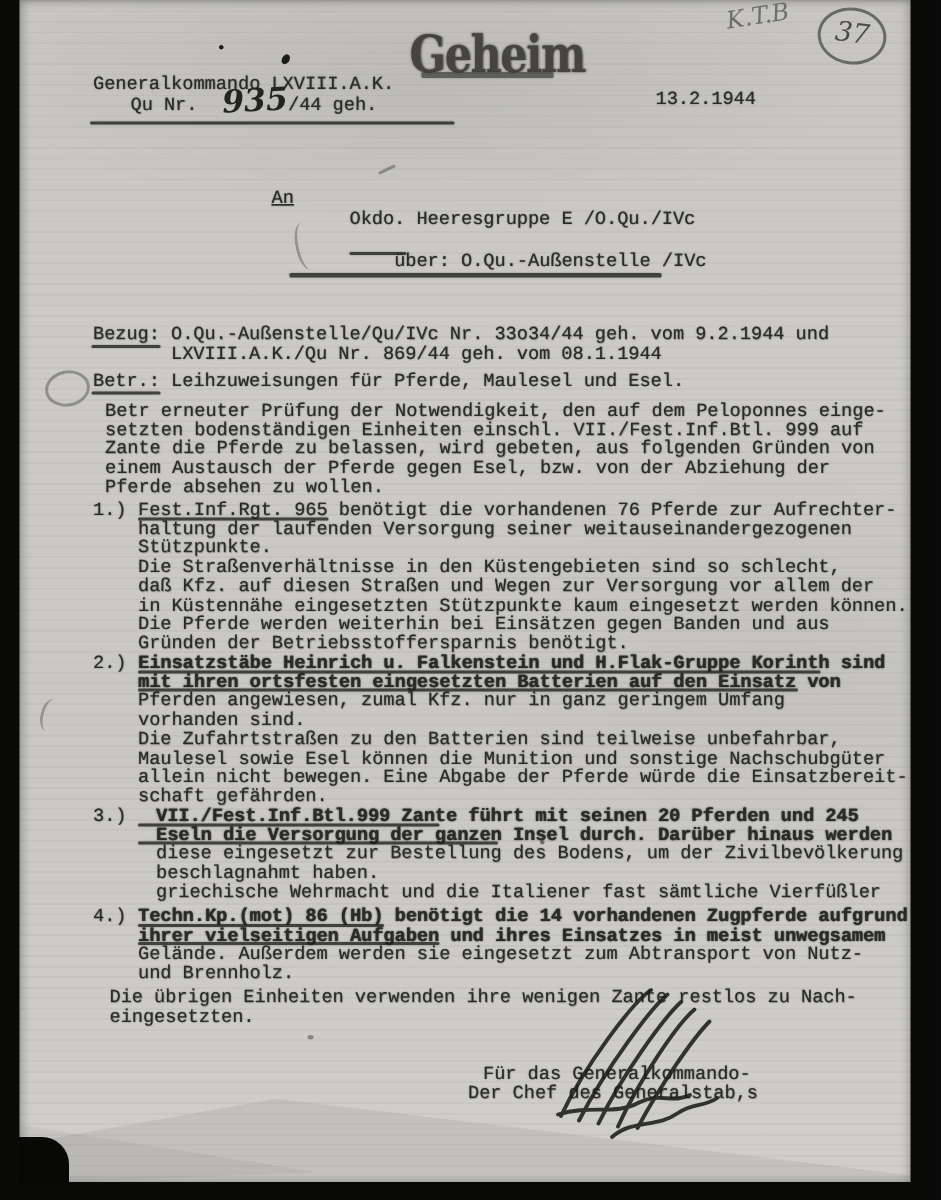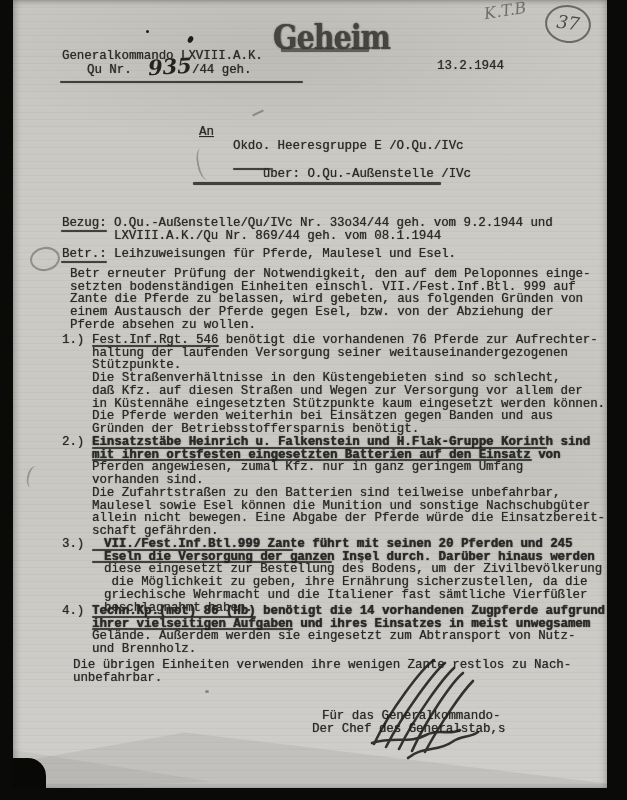--- a/index.html
+++ b/index.html
@@ -51,21 +51,21 @@
 
   <div class="abs ln" style="left:62px;top:50px;">Generalkommando LXVIII.A.K.</div>
   <div class="abs ln" style="left:87px;top:64px;">Qu Nr.</div>
   <div class="abs hand" style="left:148px;top:54px;font-size:21px;transform:rotate(-3deg);">935</div>
   <div class="abs ln" style="left:192px;top:64px;">/44 geh.</div>
   <div class="stroke" style="left:60px;top:81px;width:243px;"></div>
   <div class="abs ln" style="left:437px;top:60px;">13.2.1944</div>
 
   <div class="abs" style="left:252px;top:112px;width:12px;height:2px;background:rgba(90,90,85,.55);transform:rotate(-25deg);"></div>
 
-  <div class="abs ln" style="left:199px;top:126px;text-decoration:underline;">An</div>
+  <div class="abs ln" style="left:181px;top:126px;text-decoration:underline;">An</div>
   <div class="abs ln" style="left:233px;top:140px;">Okdo. Heeresgruppe E /O.Qu./IVc</div>
   <div class="abs ln" style="left:233px;top:155px;">
     <span>über:</span><span> </span><span>O.Qu.-Außenstelle /IVc</span>
   </div>
   <div class="stroke" style="left:233px;top:168px;width:38px;"></div>
 
   <div class="abs" style="left:197px;top:148px;width:12px;height:32px;border-left:2px solid rgba(95,95,90,.5);border-radius:50% 0 0 50%;transform:rotate(-12deg);"></div>
   <div class="stroke" style="left:193px;top:182px;width:248px;height:2.5px;"></div>
 
   <div class="abs ln" style="left:62px;top:217px;">Bezug:</div>
@@ -81,21 +81,21 @@
     <div class="ln">Betr erneuter Prüfung der Notwendigkeit, den auf dem Peloponnes einge-</div>
     <div class="ln">setzten bodenständigen Einheiten einschl. VII./Fest.Inf.Btl. 999 auf</div>
     <div class="ln">Zante die Pferde zu belassen, wird gebeten, aus folgenden Gründen von</div>
     <div class="ln">einem Austausch der Pferde gegen Esel, bzw. von der Abziehung der</div>
     <div class="ln">Pferde absehen zu wollen.</div>
   </div>
 
   <div class="abs" style="left:62px;top:334px;width:540px;">
     <span class="ln" style="position:absolute;left:0;top:0;">1.)</span>
     <div style="margin-left:30px;">
-      <div class="ln">Fest.Inf.Rgt. 546 benötigt die vorhandenen 76 Pferde zur Aufrechter-</div>
+      <div class="ln">Fest.Inf.Rgt. 965 benötigt die vorhandenen 76 Pferde zur Aufrechter-</div>
       <div class="ln">haltung der laufenden Versorgung seiner weitauseinandergezogenen</div>
       <div class="ln">Stützpunkte.</div>
       <div class="ln">Die Straßenverhältnisse in den Küstengebieten sind so schlecht,</div>
       <div class="ln">daß Kfz. auf diesen Straßen und Wegen zur Versorgung vor allem der</div>
       <div class="ln">in Küstennähe eingesetzten Stützpunkte kaum eingesetzt werden können.</div>
       <div class="ln">Die Pferde werden weiterhin bei Einsätzen gegen Banden und aus</div>
       <div class="ln">Gründen der Betriebsstoffersparnis benötigt.</div>
     </div>
   </div>
   <div class="stroke" style="left:92px;top:345px;width:127px;"></div>
@@ -115,43 +115,42 @@
   </div>
   <div class="stroke" style="left:92px;top:447px;width:455px;"></div>
   <div class="stroke" style="left:92px;top:459px;width:440px;"></div>
 
   <div class="abs" style="left:62px;top:538px;width:540px;">
     <span class="ln" style="position:absolute;left:0;top:0;">3.)</span>
     <div style="margin-left:42px;">
       <div class="ln smudge">VII./Fest.Inf.Btl.999 Zante führt mit seinen 20 Pferden und 245</div>
       <div class="ln smudge">Eseln die Versorgung der ganzen Insel durch. Darüber hinaus werden</div>
       <div class="ln">diese eingesetzt zur Bestellung des Bodens, um der Zivilbevölkerung</div>
-      <div class="ln"> die Möglichkeit zu geben, ihre Ernährung sicherzustellen, da die</div>
+      <div class="ln">beschlagnahmt haben.</div>
       <div class="ln">griechische Wehrmacht und die Italiener fast sämtliche Vierfüßler</div>
-      <div class="ln">beschlagnahmt haben.</div>
     </div>
   </div>
   <div class="stroke" style="left:92px;top:549px;width:201px;"></div>
   <div class="stroke" style="left:92px;top:561px;width:240px;"></div>
 
   <div class="abs" style="left:62px;top:605px;width:540px;">
     <span class="ln" style="position:absolute;left:0;top:0;">4.)</span>
     <div style="margin-left:30px;">
       <div class="ln smudge">Techn.Kp.(mot) 86 (Hb) benötigt die 14 vorhandenen Zugpferde aufgrund</div>
       <div class="ln smudge">ihrer vielseitigen Aufgaben und ihres Einsatzes in meist unwegsamem</div>
       <div class="ln">Gelände. Außerdem werden sie eingesetzt zum Abtransport von Nutz-</div>
       <div class="ln">und Brennholz.</div>
     </div>
   </div>
   <div class="stroke" style="left:92px;top:616px;width:164px;"></div>
   <div class="stroke" style="left:92px;top:628px;width:201px;"></div>
 
   <div class="abs" style="left:73px;top:659px;width:525px;">
     <div class="ln">Die übrigen Einheiten verwenden ihre wenigen Zante restlos zu Nach-</div>
-    <div class="ln">unbefahrbar.</div>
+    <div class="ln">eingesetzten.</div>
   </div>
 
   <div class="abs ln" style="left:322px;top:710px;">Für das Generalkommando-</div>
   <div class="abs ln" style="left:312px;top:723px;">Der Chef des Generalstab,s</div>
 
   <svg class="abs" style="left:352px;top:648px;" width="155" height="115" viewBox="0 0 155 115">
     <g fill="none" stroke="#1d1d1b" stroke-width="2.6" stroke-linecap="round" opacity="0.88">
       <path d="M22,96 C38,62 70,20 82,12"></path>
       <path d="M34,99 C52,64 82,24 93,15"></path>
       <path d="M47,101 C63,68 91,30 102,20"></path>

